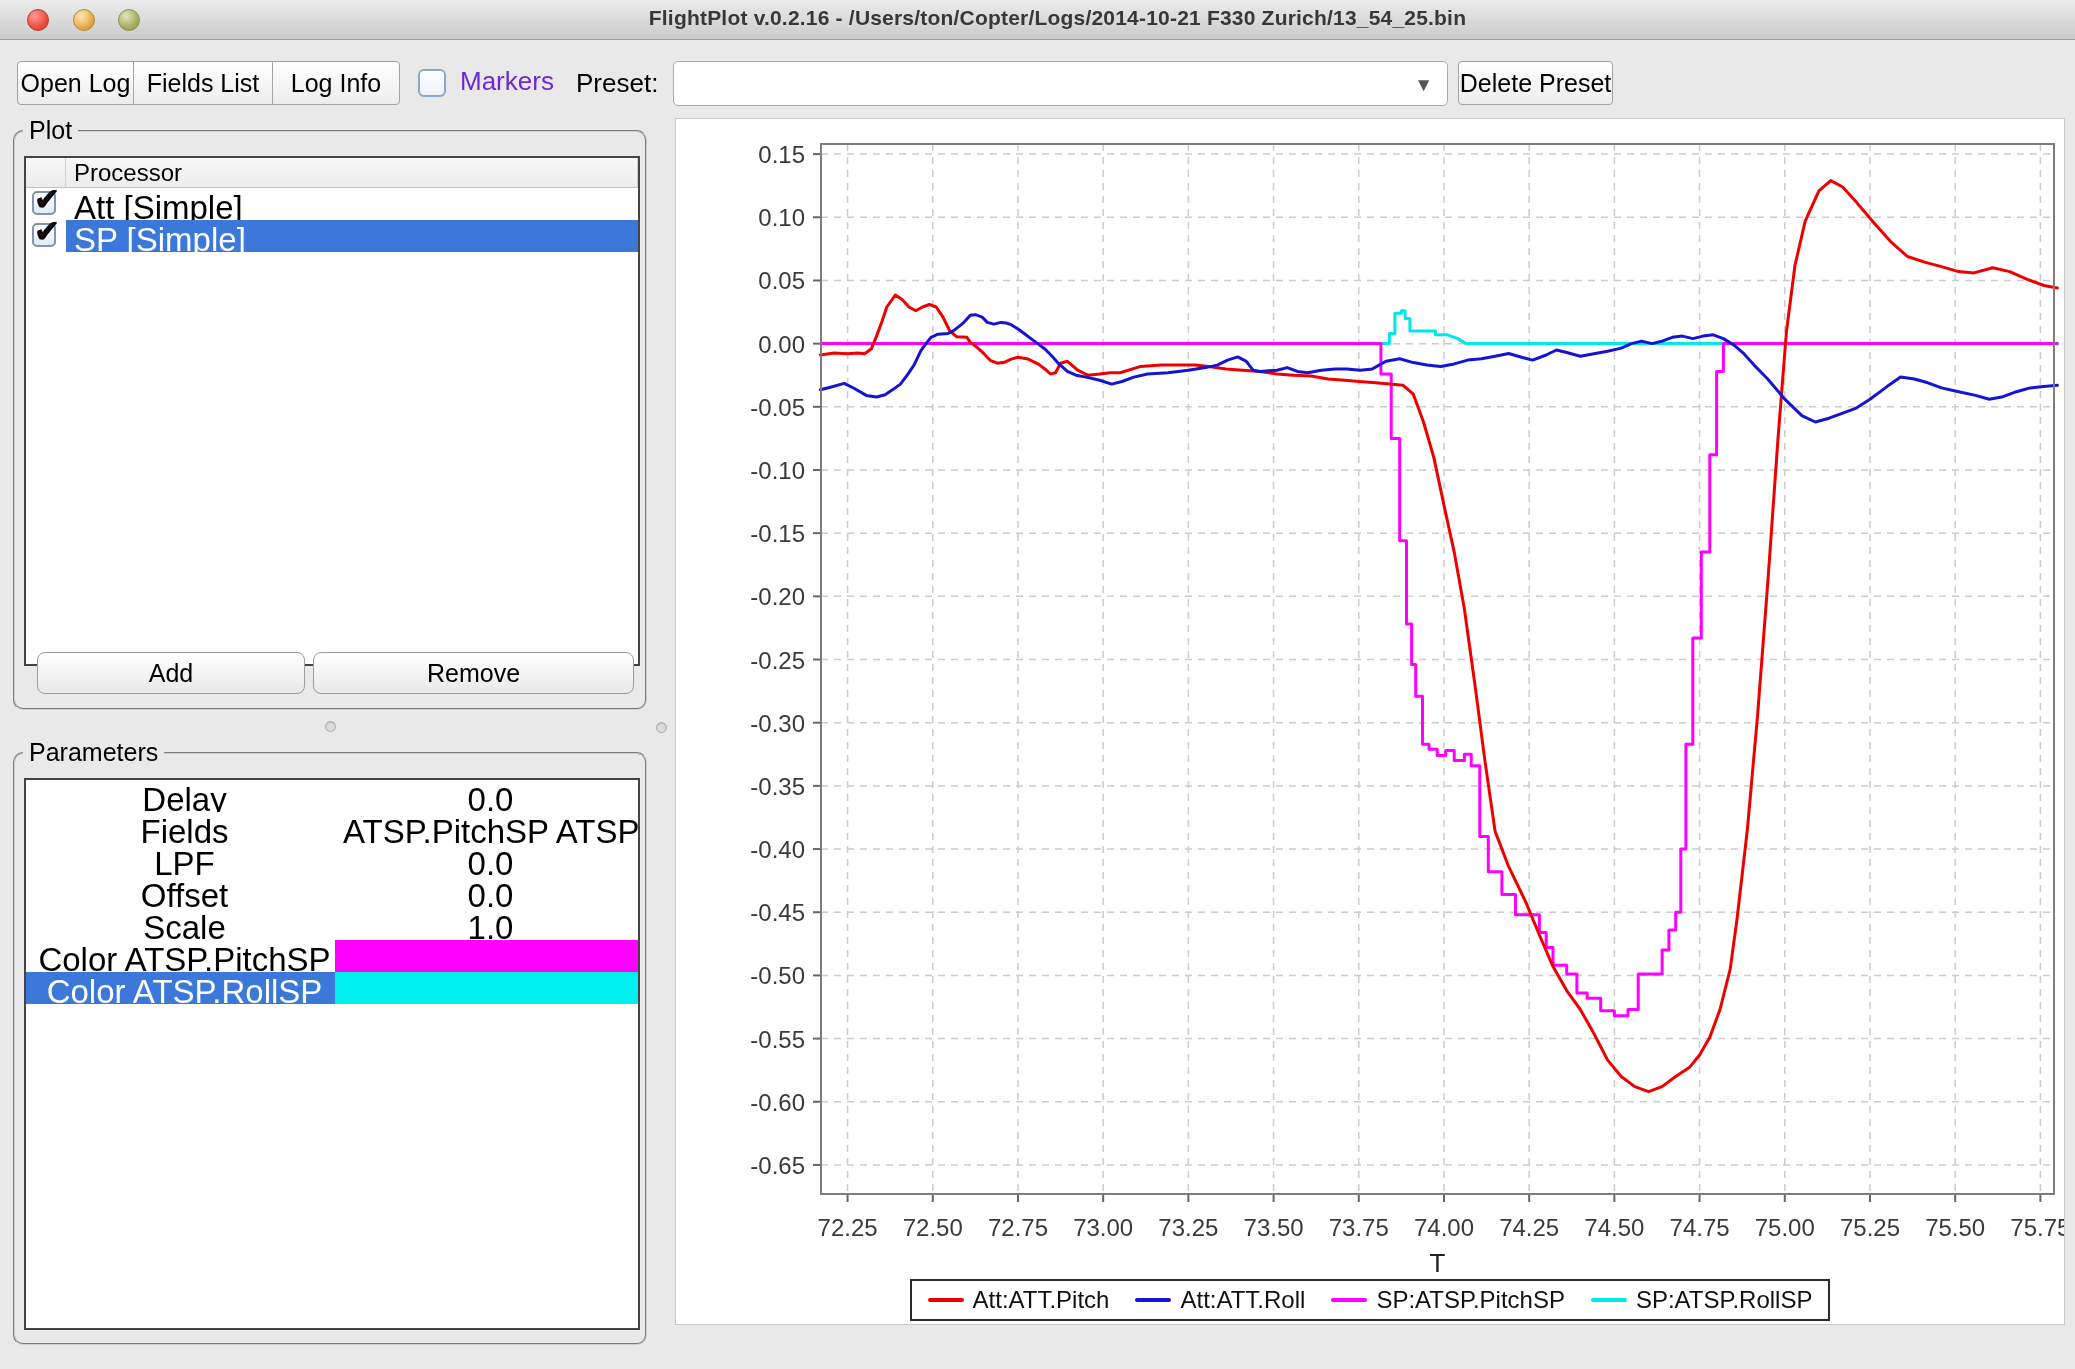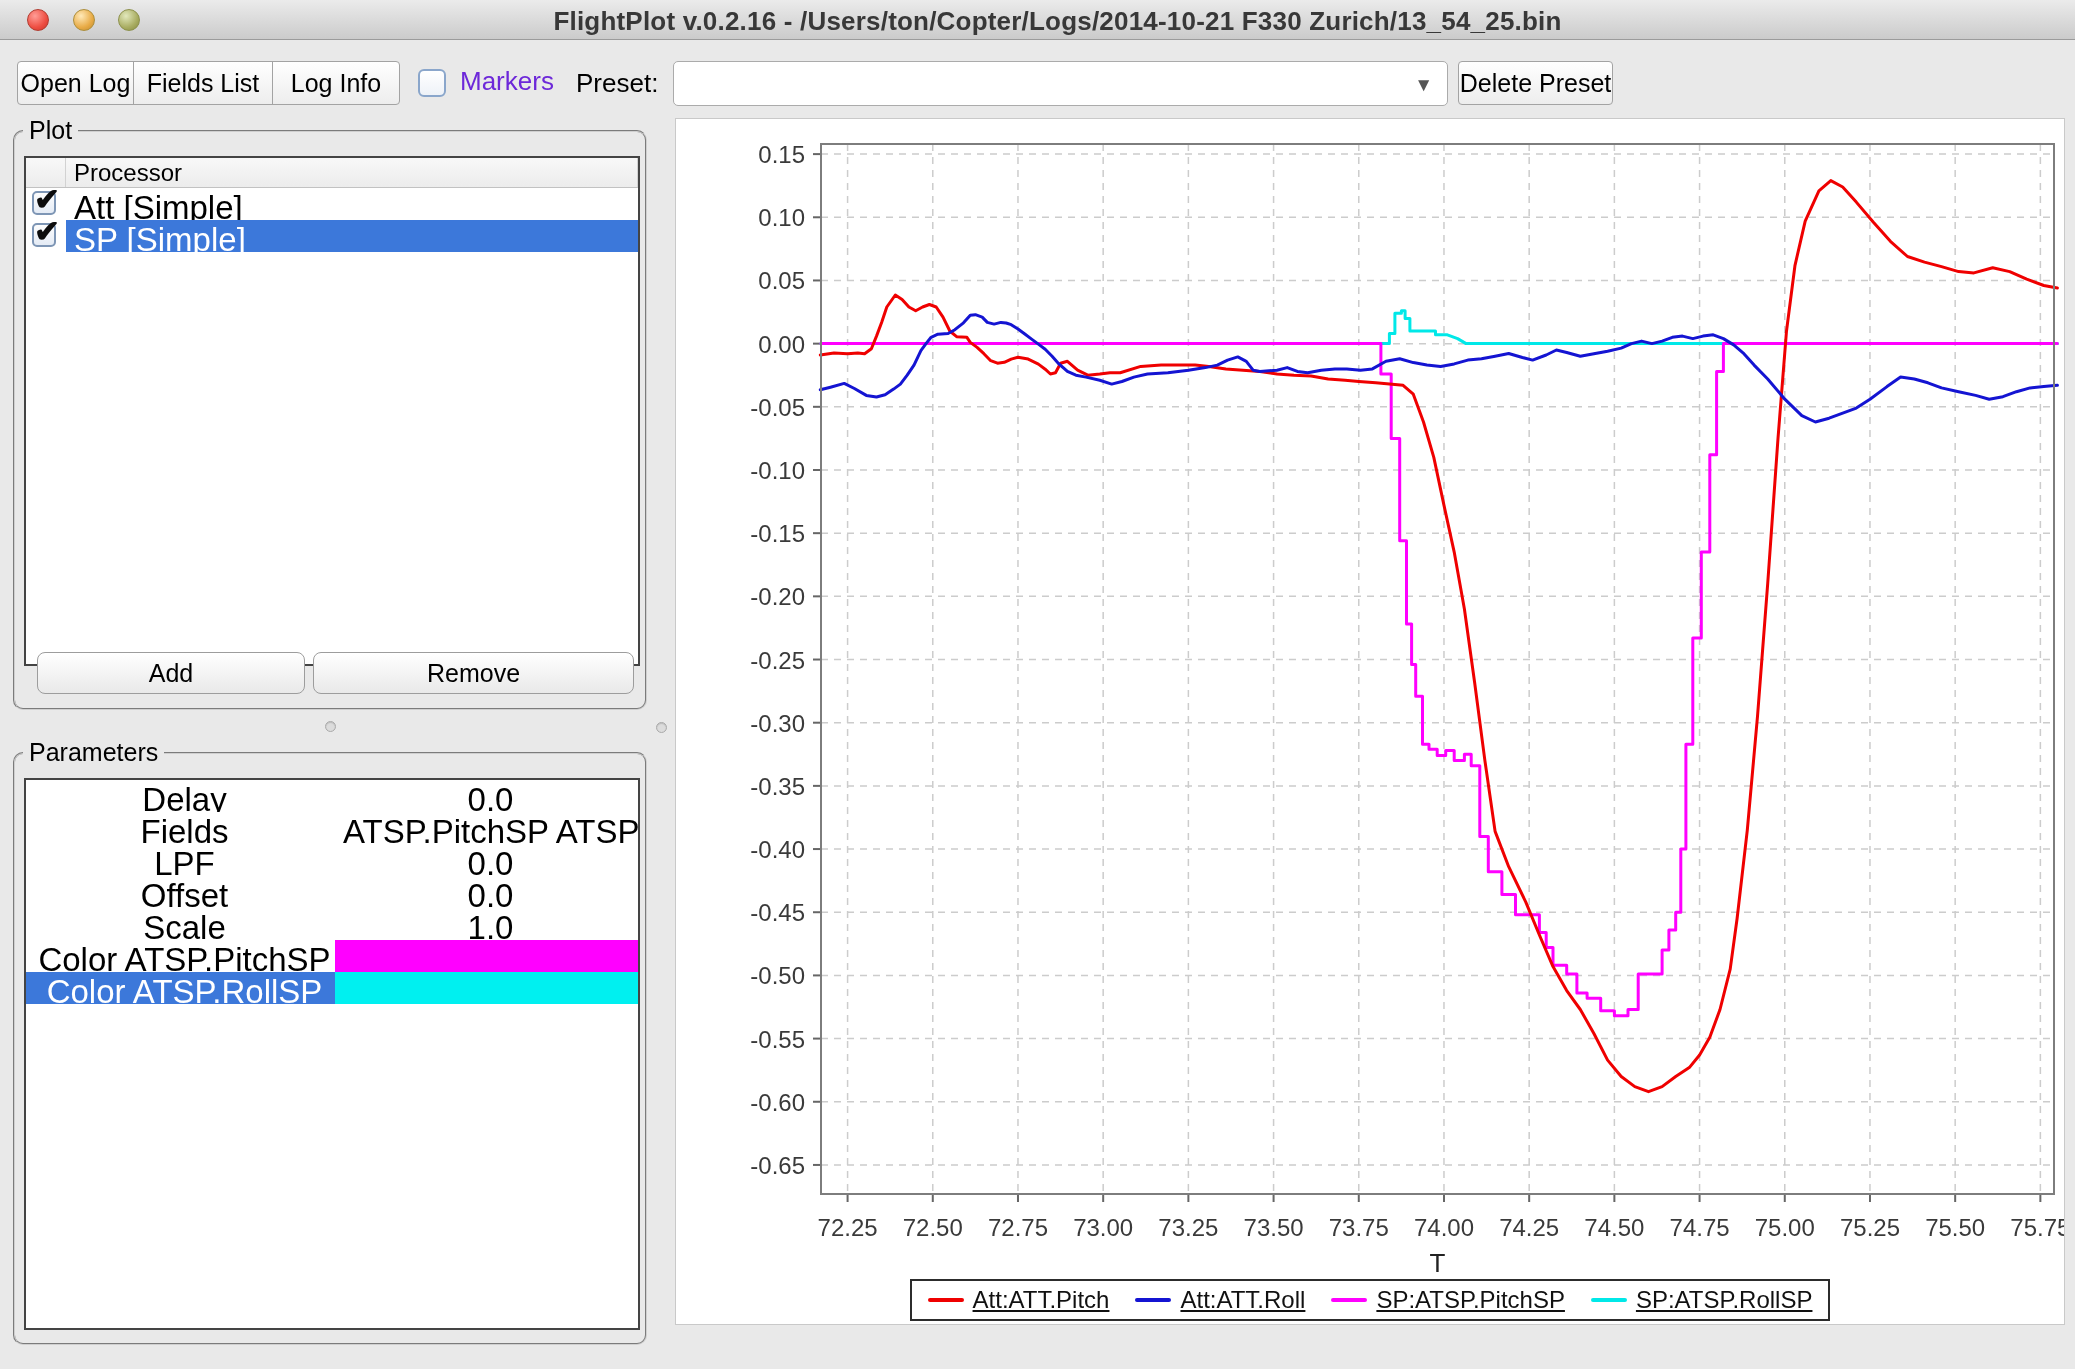--- a/index.html
+++ b/index.html
@@ -7,21 +7,21 @@
   .window { position:relative; width:2075px; height:1369px; background:#e9e9e9; overflow:hidden; }
 
   
   .titlebar { position:absolute; left:0; top:0; width:2075px; height:40px;
     background:linear-gradient(#ebebeb,#cbcbcb); border-bottom:1px solid #9b9b9b; }
   .traffic { position:absolute; top:9px; width:22px; height:22px; border-radius:50%; }
   .t-red    { left:27px;  background:radial-gradient(circle at 35% 30%, #ff9d96, #ee4e42 60%, #c93428); border:1px solid #b23c30; }
   .t-yellow { left:73px;  background:radial-gradient(circle at 35% 30%, #ffe9b8, #e8ab46 60%, #c08a2e); border:1px solid #ad8e3a; }
   .t-green  { left:118px; background:radial-gradient(circle at 35% 30%, #e2e8bc, #a9ad62 60%, #85893f); border:1px solid #8d914c; }
   .title-text { position:absolute; left:0; right:0; top:6px; text-align:center;
-    font-size:26px; font-weight:bold; color:#383838; letter-spacing:0.2px;margin-left:40px; }
+    font-size:21px; font-weight:bold; color:#383838; letter-spacing:0.2px;margin-left:40px; }
 
   
   .toolbar { position:absolute; left:0; top:41px; width:2075px; height:76px; }
   .mac-btn { position:absolute; top:20px; height:44px; background:linear-gradient(#ffffff,#ededed);
     border:1px solid #a3a3a3; border-radius:4px; font-size:25px; color:#000;
     display:flex; align-items:center; justify-content:center; cursor:default; }
   .seg-1 { left:17px;  width:117px; border-radius:4px 0 0 4px; }
   .seg-2 { left:133px; width:140px; border-radius:0; }
   .seg-3 { left:272px; width:128px; border-radius:0 4px 4px 0; }
   .checkbox-box { position:absolute; left:418px; top:28px; width:28px; height:28px;
@@ -71,21 +71,21 @@
     background:#dcdcdc; border:1px solid #aaa; box-shadow:inset 0 1px 1px #bbb; }
 
   
   .chart-panel { position:absolute; left:675px; top:118px; width:1390px; height:1207px;
     background:#ffffff; border:1px solid #c9c9c9; }
   .chart-legend { position:absolute; left:0; right:0; top:1160px; display:flex; justify-content:center; }
   .legend-box { display:flex; align-items:center; gap:26px; background:#fff;
     border:2px solid #2c2c2c; padding:5px 16px; }
   .legend-item { display:flex; align-items:center; gap:9px; }
   .legend-line { display:inline-block; width:36px; height:4px; border-radius:2px; }
-  .legend-label { font-size:24px; color:#111;text-decoration:underline; }
+  .legend-label { font-size:24px; color:#111; }
 </style>
 </head>
 <body>
 
 <div class="window">
 
   <div class="titlebar">
     <div class="traffic t-red"></div>
     <div class="traffic t-yellow"></div>
     <div class="traffic t-green"></div>

